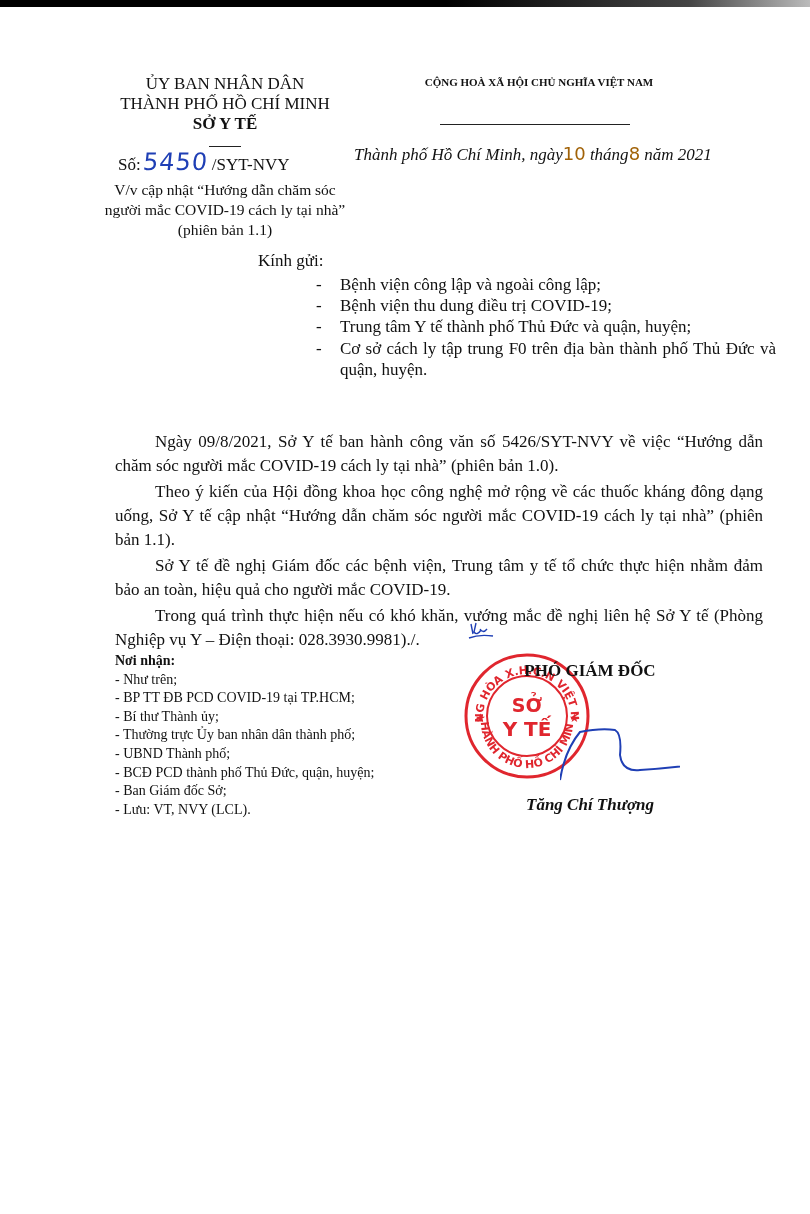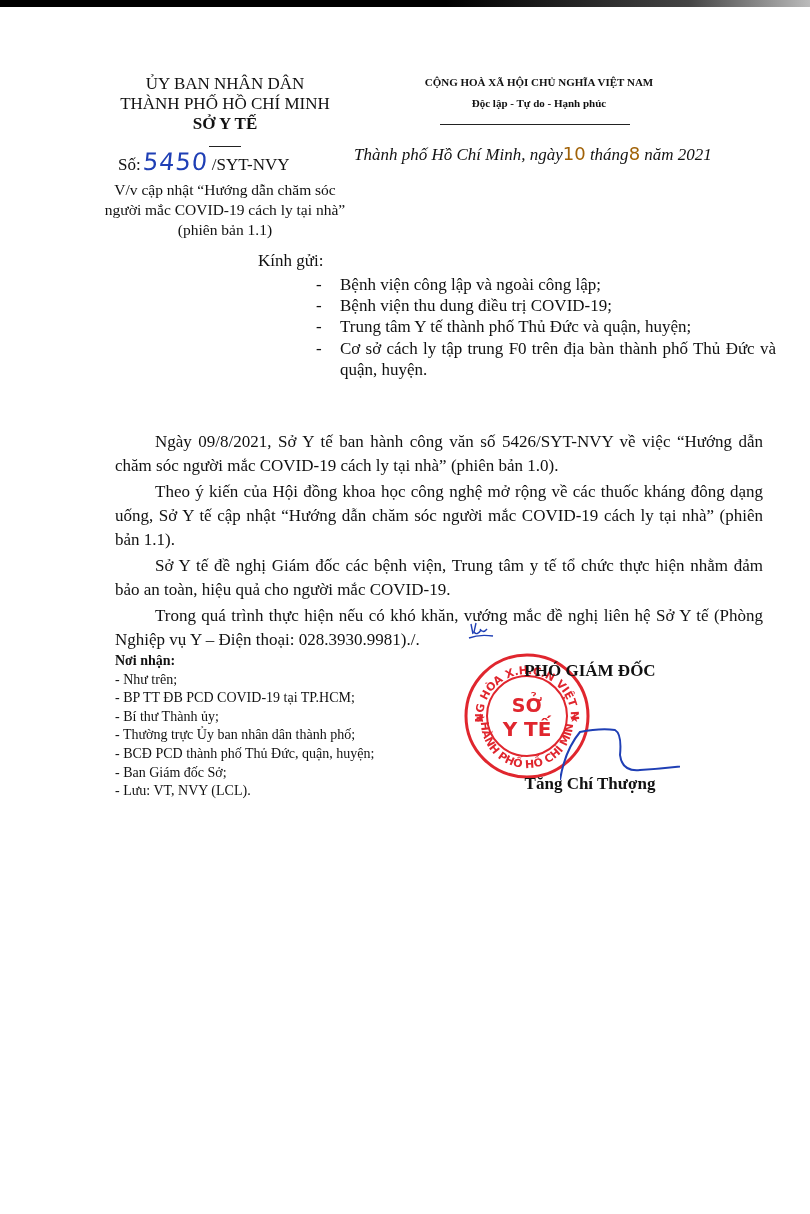--- a/index.html
+++ b/index.html
@@ -44,21 +44,20 @@
   <div class="bold">SỞ Y TẾ</div>
 </div>
 <div class="rule-short"></div>
 <div class="abs so-line">
   <span>Số:</span><span class="so-num">5450</span><span>/SYT-NVY</span>
 </div>
 <div class="abs vv">V/v cập nhật “Hướng dẫn chăm sóc người mắc COVID-19 cách ly tại nhà” (phiên bản 1.1)</div>
 
 <div class="abs hdr-right">
   <div>CỘNG HOÀ XÃ HỘI CHỦ NGHĨA VIỆT NAM</div>
-  <div>Độc lập - Tự do - Hạnh phúc</div>
 </div>
 <div class="rule-long"></div>
 <div class="abs date">
   <span>Thành phố Hồ Chí Minh, ngày</span><span class="hand">10</span><span> tháng</span><span class="hand">8</span><span> năm 2021</span>
 </div>
 
 <div class="abs kinh">Kính gửi:</div>
 
 <div class="abs rcpt" style="top:274px;">
   <span class="dash">-</span>
@@ -85,20 +84,21 @@
 <svg class="initials" width="28" height="22" viewBox="0 0 28 22">
   <path d="M4 4 L6 14 M9 3 L7 12 Q10 16 14 10 M13 9 Q16 14 20 9 M2 18 Q12 14 26 16" stroke="#1f3fb5" stroke-width="1.4" fill="none"></path>
 </svg>
 
 <div class="abs noi">
   <div class="title">Nơi nhận:</div>
   <div>- Như trên;</div>
   <div>- BP TT ĐB PCD COVID-19 tại TP.HCM;</div>
   <div>- Bí thư Thành ủy;</div>
   <div>- Thường trực Ủy ban nhân dân thành phố;</div>
+  <div>- UBND Thành phố;</div>
   <div>- BCĐ PCD thành phố Thủ Đức, quận, huyện;</div>
   <div>- Ban Giám đốc Sở;</div>
   <div>- Lưu: VT, NVY (LCL).</div>
 </div>
 
 <svg class="stamp" viewBox="0 0 128 128">
   <defs>
     <path id="arcTop" d="M 20 66 A 44 44 0 0 1 108 66"></path>
     <path id="arcBot" d="M 18 70 A 46 46 0 0 0 110 70"></path>
   </defs>
@@ -117,13 +117,13 @@
 </svg>
 
 <div class="abs sig" style="top:660px;">
   <div>PHÓ GIÁM ĐỐC</div>
 </div>
 
 <svg class="signature" width="120" height="70" viewBox="0 0 120 70">
   <path d="M -30 60 Q -25 30 -10 12 Q 10 8 25 10 Q 32 14 30 35 Q 32 52 50 50 Q 80 48 110 44" stroke="#1f3fb5" stroke-width="2" fill="none" transform="translate(30,0)"></path>
 </svg>
 
-<div class="abs sig" style="top:773px;">Tăng Chí Thượng</div>
+<div class="abs sig" style="top:794px;font-style:italic;">Tăng Chí Thượng</div>
 
 </body></html>

